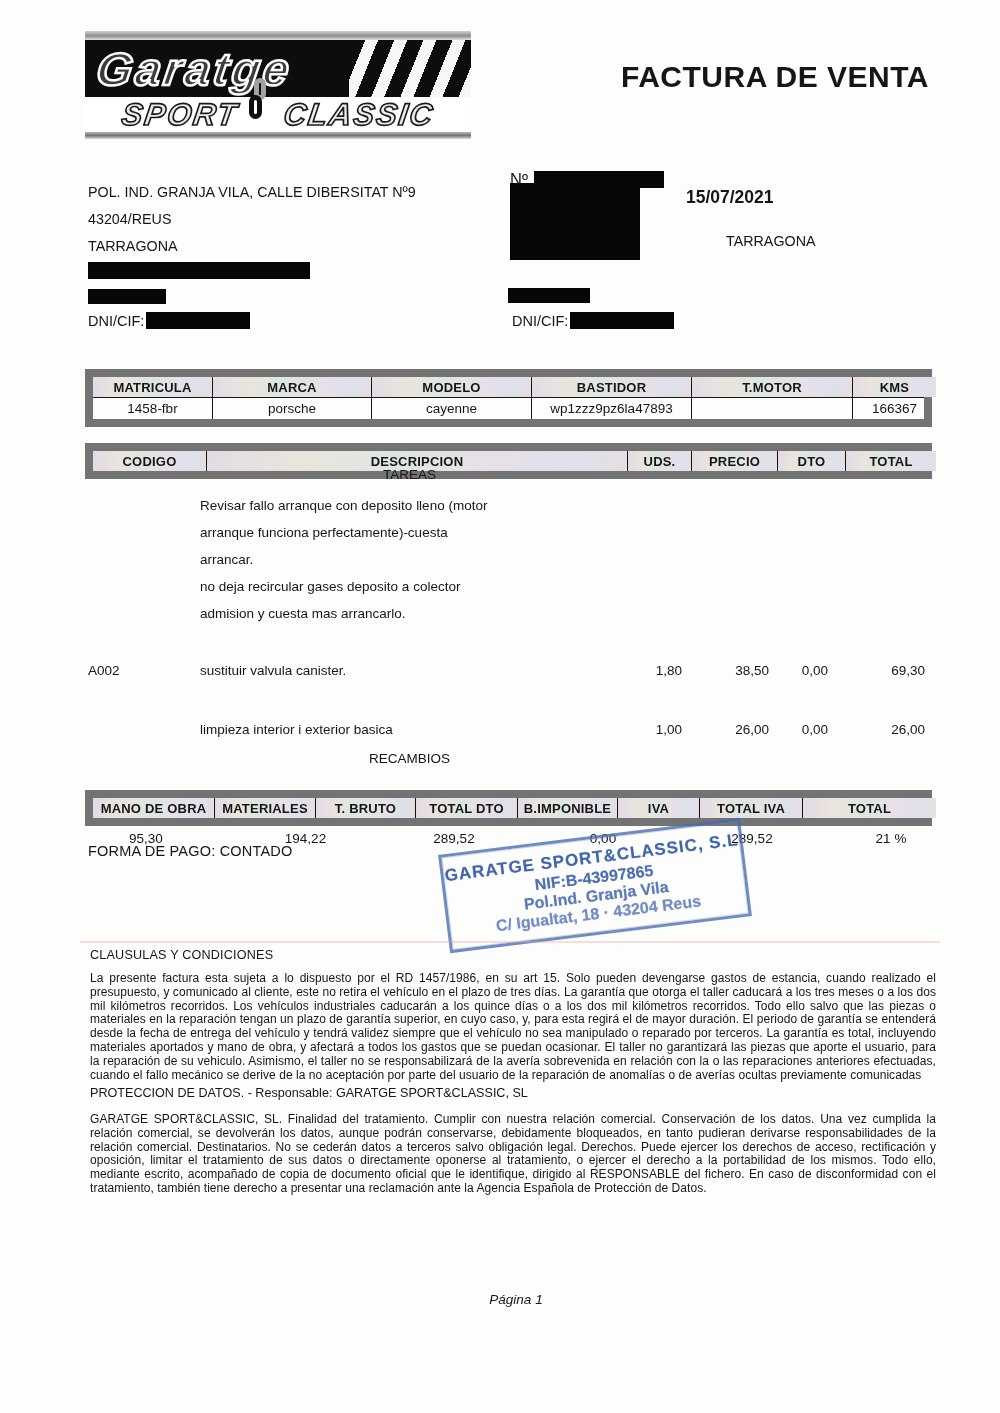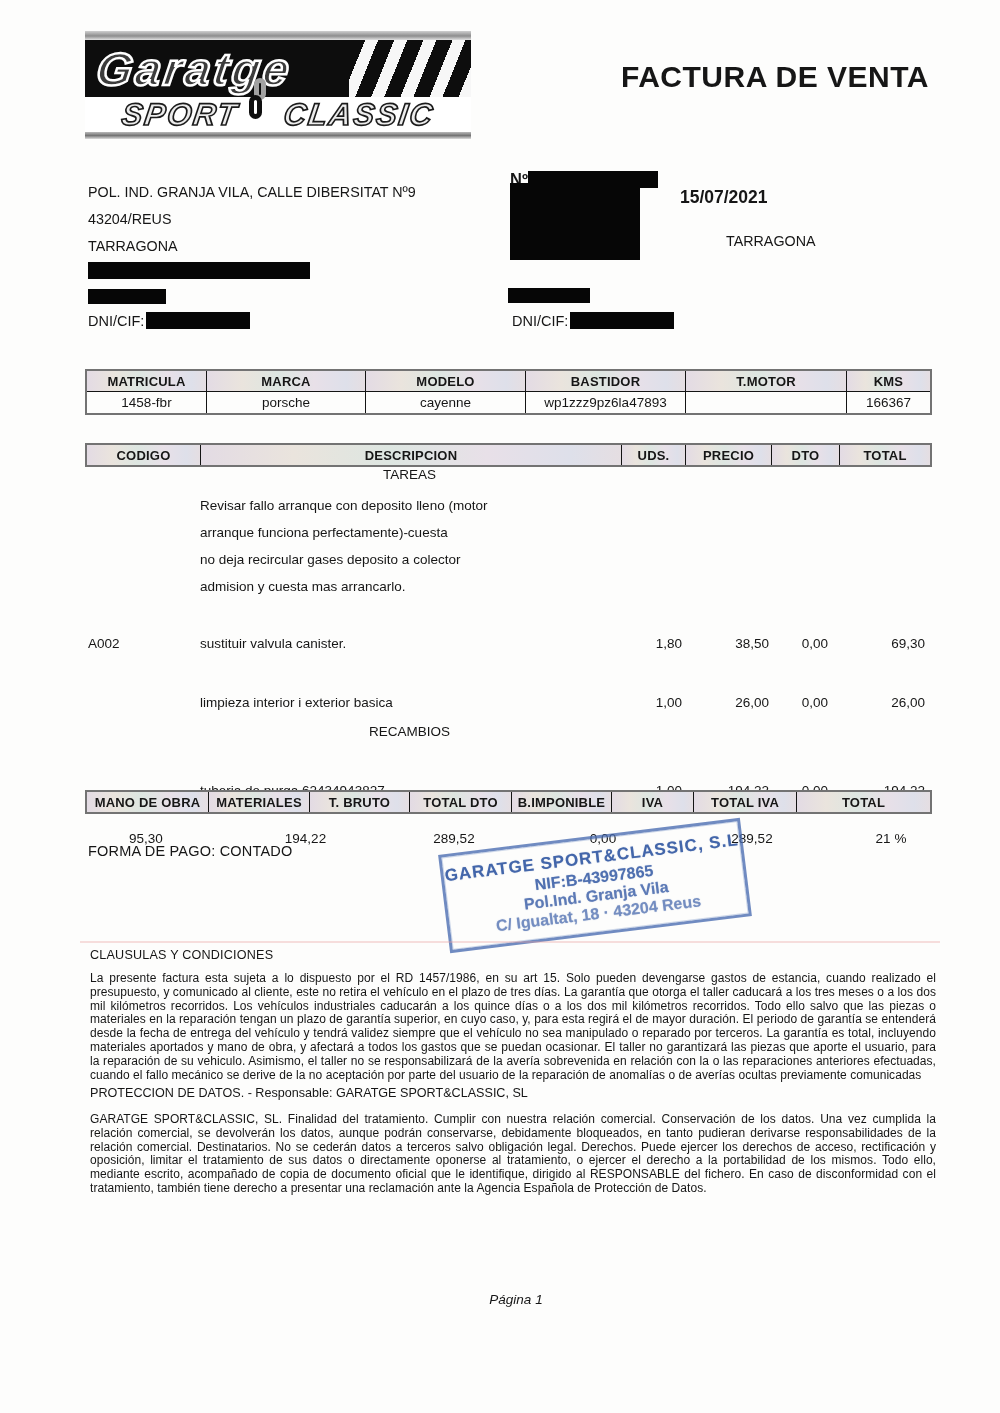--- a/index.html
+++ b/index.html
@@ -47,29 +47,29 @@
 
   .redact { background:#060606; position:absolute; }
   .r-seller-1 { left:88px; top:262px; width:222px; height:17px; }
   .r-seller-2 { left:88px; top:289px; width:78px;  height:15px; }
   .dni-row { position:absolute; font-size:14.5px; display:flex; align-items:center; }
   .dni-left  { left:88px;  top:312px; }
   .dni-right { left:512px; top:312px; }
   .dni-bar { display:inline-block; background:#060606; width:104px; height:17px; margin-left:2px; }
 
   .inv-row { position:absolute; left:510px; top:151px; display:flex; align-items:center; }
-  .inv-nr-label { font-size:16.5px; font-weight:bold; }
+  .inv-nr-label { font-size:16.5px; font-weight:normal; margin-right:6px; }
   .inv-nr-bar { width:130px; height:17px; background:#060606; }
   .inv-date { font-size:17.5px; font-weight:bold; margin-left:22px;margin-top:36px; }
   .r-client-block { left:510px; top:183px; width:130px; height:77px; }
   .client-prov { position:absolute; left:726px; top:233px; font-size:14.3px; }
   .r-client-2 { left:508px; top:288px; width:82px; height:15px; }
 
   
-  .grid-table { position:absolute; left:85px; width:847px; border:2px solid #737373; }
+  .grid-table { position:absolute; left:85px; width:847px; border:8px solid #737373; }
   .grid-row { display:grid; }
   .veh-cols { grid-template-columns:120px 159px 160px 160px 161px 83px; }
   .item-cols { grid-template-columns:114px 421px 64px 86px 68px 90px; }
   .tot-cols { grid-template-columns:122px 101px 100px 102px 100px 82px 103px 133px; }
   .hdr-cell {
     background:linear-gradient(90deg,#e3dbe4 0%,#eae4dd 22%,#dde6e1 45%,#e8e0e8 68%,#dee0ea 88%,#e5dee2 100%);
     font-size:13px; font-weight:bold; text-align:center; padding:3px 1px 2px 1px;
     border-right:1.5px solid #141414; letter-spacing:0.2px;
   }
   .hdr-cell:last-child { border-right:none; }
@@ -213,20 +213,21 @@
     </div>
   </div>
 
   <div class="items-body">
     <div class="sec-line row-tareas">
       <div class="sec-label">TAREAS</div>
     </div>
     <div class="desc-block">
       <div class="desc-line">Revisar fallo arranque con deposito lleno (motor</div>
       <div class="desc-line">arranque funciona perfectamente)-cuesta</div>
+      <div class="desc-line">arrancar.</div>
       <div class="desc-line">no deja recircular gases deposito a colector</div>
       <div class="desc-line">admision y cuesta mas arrancarlo.</div>
     </div>
     <div class="item-row">
       <div class="c-code">A002</div>
       <div class="c-desc">sustituir valvula canister.</div>
       <div class="num c-uds">1,80</div>
       <div class="num c-precio">38,50</div>
       <div class="num c-dto">0,00</div>
       <div class="num c-total">69,30</div>

